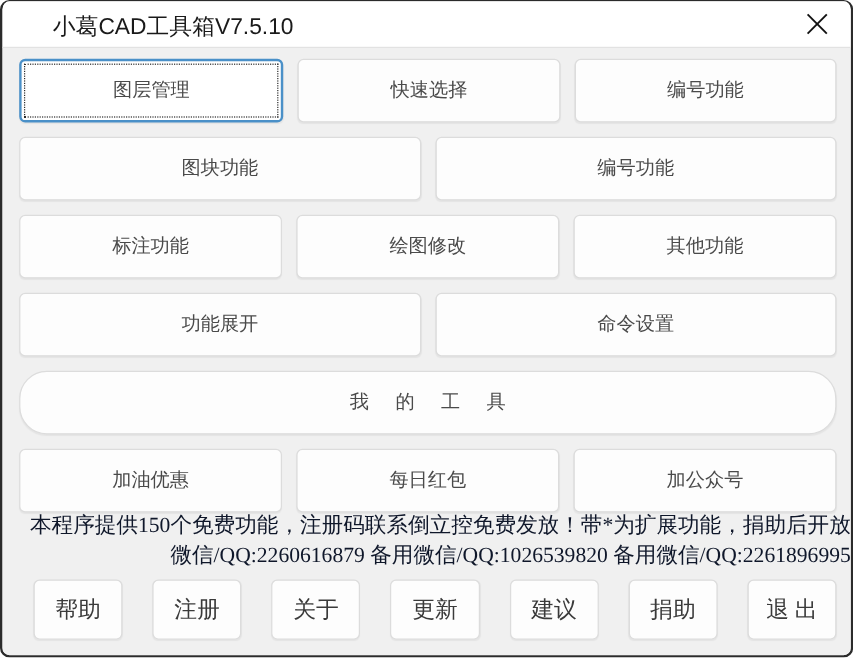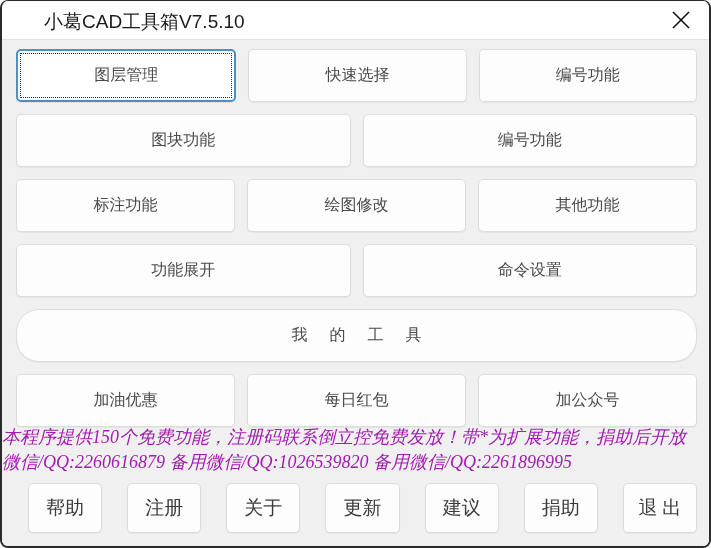--- a/index.html
+++ b/index.html
@@ -124,23 +124,22 @@
     text-indent: 22px;
     border-radius: 23px;
   }
 
   
   .info {
     position: absolute;
     left: 0;
     top: 385px;
     width: 100%;
-    text-align: left;
-    color: #a21caf;
-    font-style: italic;
+    text-align: right;
+    color: #0f172a;
   }
   .info-line1 {
     font-size: 18px;
     line-height: 24px;
     font-family: "Liberation Serif", "DejaVu Serif", serif;
     white-space: nowrap;
   }
   .info-line2 {
     font-size: 18px;
     line-height: 26px;

